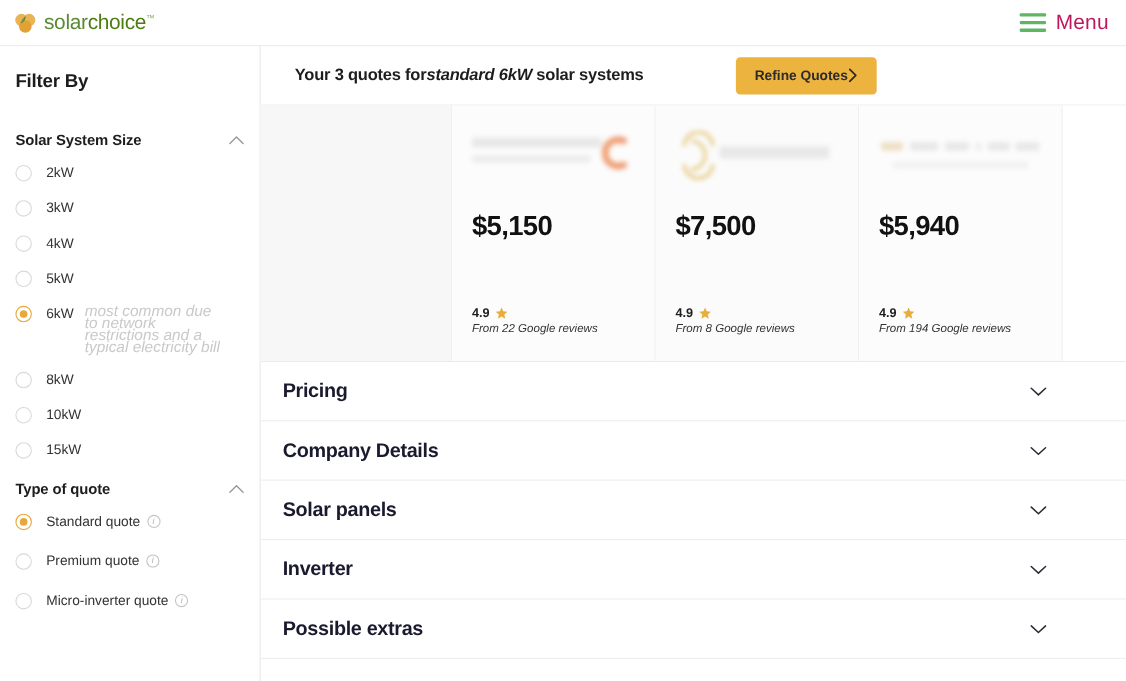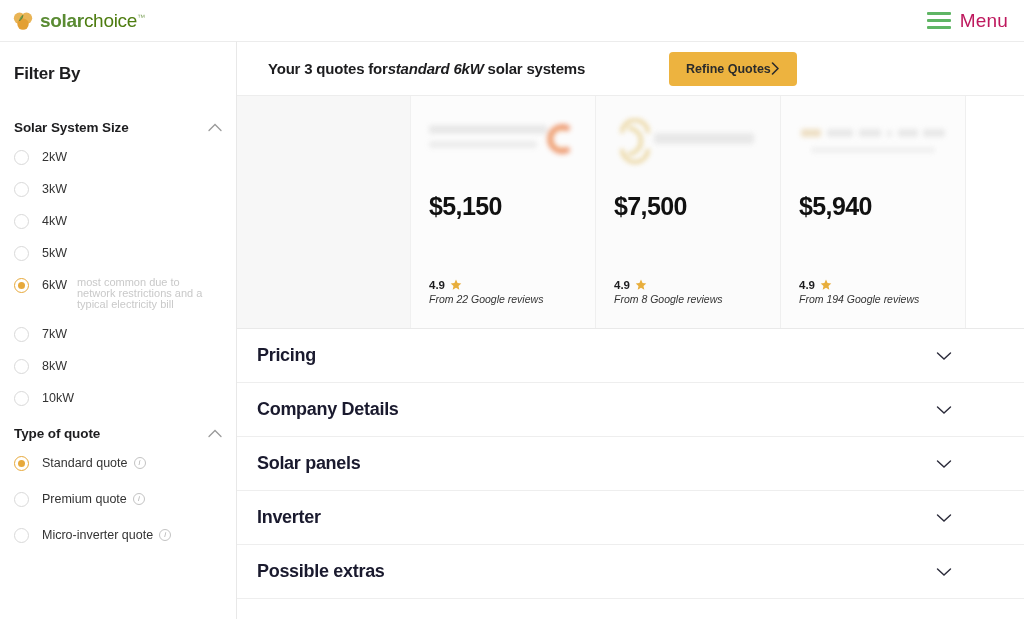--- a/index.html
+++ b/index.html
@@ -25,21 +25,21 @@
     position: relative;
   }
   .logo-wrap { display: flex; align-items: center; gap: 6px; }
   .logo-mark { width: 22px; height: 22px; display: block; }
   .logo-text {
     font-size: 19px;
     letter-spacing: -0.3px;
     white-space: nowrap;
     line-height: 1;
   }
-  .logo-text .lt-bold { font-weight: bold; color: #5a8b33; }
+  .logo-text .lt-bold { font-weight: normal; color: #5a8b33; }
   .logo-text .lt-light { font-weight: normal; color: #4d7c0f; }
   .logo-text .lt-tm { font-size: 8px; vertical-align: super; color: #8aab6b; }
 
   .menu-wrap { display: flex; align-items: center; gap: 9px; cursor: pointer; }
   .burger { width: 24px; height: 17px; display: flex; flex-direction: column; justify-content: space-between; }
   .burger span { display: block; height: 3px; border-radius: 1px; background: #5fb564; }
   .menu-label { font-size: 19px; color: #be185d; letter-spacing: 0.2px; }
 
   
   .page { display: flex; width: 1024px; height: 578px; background:#fff; }
@@ -103,21 +103,22 @@
     background: #e7a93b;
   }
   .opt-label {
     font-size: 12.5px;
     color: #333;
     margin-left: 13px;
     white-space: nowrap;
     line-height: 16px;
   }
   .opt-note {
-    font-size: 11px;
+    font-size: 14px;
+    font-style: italic;
     color: #c9c9c9;
     margin-left: 10px;
     line-height: 11px;
     max-width: 128px;
   }
   .info-i {
     width: 12px; height: 12px;
     border-radius: 50%;
     border: 1px solid #c3c3c3;
     color: #b0b0b0;
@@ -295,29 +296,29 @@
       <span class="radio"></span>
       <span class="opt-label">5kW</span>
     </div>
     <div class="opt-row">
       <span class="radio on"></span>
       <span class="opt-label">6kW</span>
       <span class="opt-note">most common due to network restrictions and a typical electricity bill</span>
     </div>
     <div class="opt-row">
       <span class="radio"></span>
-      <span class="opt-label">7kW</span>
-    </div>
-    <div class="opt-row">
-      <span class="radio"></span>
       <span class="opt-label">8kW</span>
     </div>
     <div class="opt-row">
       <span class="radio"></span>
       <span class="opt-label">10kW</span>
+    </div>
+    <div class="opt-row">
+      <span class="radio"></span>
+      <span class="opt-label">15kW</span>
     </div>
 
     <div class="section-head" style="margin-top:20px;">
       <span class="sh-title">Type of quote</span>
       <svg class="chev-up" viewBox="0 0 14 9">
         <path d="M1 7.5 L7 1.5 L13 7.5" stroke="#9a9a9a" stroke-width="1.3" fill="none" stroke-linecap="round"></path>
       </svg>
     </div>
 
     <div class="opt-row" style="margin-bottom:20px;">

